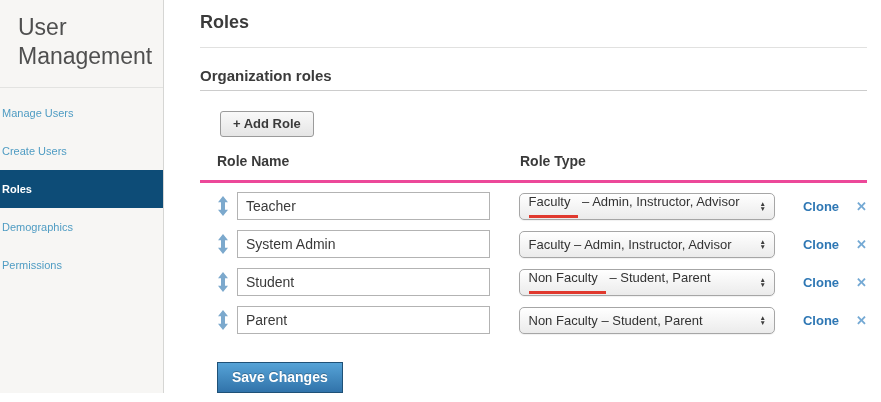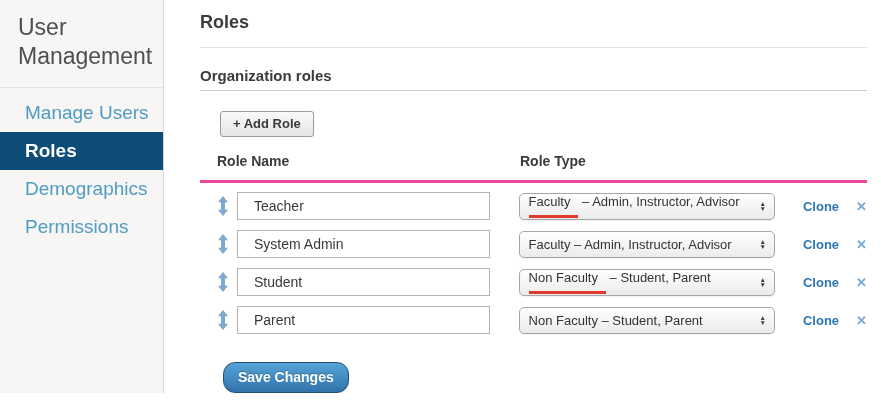--- a/index.html
+++ b/index.html
@@ -12,22 +12,22 @@
     position:absolute; left:0; top:0; width:164px; height:393px;
     background:#f7f6f4; border-right:1px solid #d6d6d4;
   }
   .sidebar-title {
     padding:13px 18px 16px 18px;
     font-size:23px; line-height:29px; font-weight:400; color:#4f4f4f;
     border-bottom:1px solid #e3e3e1;
   }
   .side-nav { padding-top:6px; }
   .nav-item {
-    display:flex; align-items:center; height:38px; padding-left:25px;
-    font-size:19px; color:#4f9cc3; cursor:pointer;
+    display:flex; align-items:center; height:38px; padding-left:2px;
+    font-size:11px; color:#4f9cc3; cursor:pointer;
   }
   .nav-item.active {
     background:#0d4c77; color:#ffffff; font-weight:bold;
   }
 
   
   .main { margin-left:179px; padding:0 14px 0 21px; }
   .page-title {
     font-size:18px; font-weight:bold; color:#3b3b3b;
     padding:12px 0 14px 0; border-bottom:1px solid #e1e1e0;
@@ -46,21 +46,21 @@
   .table-header {
     display:flex; margin-top:16px; padding:0 0 11px 17px;
     border-bottom:3px solid #ec4899; width:667px;
     font-size:14px; font-weight:bold; color:#3a3a3a;
   }
   .th-name { width:303px; }
   .rows { margin-top:9px; }
   .role-row { display:flex; align-items:center; height:28px; margin-bottom:10px; padding-left:17px; }
   .drag-handle { width:12px; height:20px; margin-right:8px; cursor:grab; display:flex; align-items:center; }
   .name-input {
-    width:254px; height:28px; padding:0 16px; font-size:14px; color:#3a3a3a;
+    width:254px; height:28px; padding:0 8px; font-size:14px; color:#3a3a3a;
     border:1px solid #b3b3b3; background:#ffffff; border-radius:0;
     font-family:"Liberation Sans", sans-serif;
   }
   .type-select {
     margin-left:29px; width:258px; height:27px;
     display:flex; align-items:center; justify-content:space-between;
     padding:0 8px 0 9px; font-size:13px; color:#333;
     background:linear-gradient(#ffffff,#ebebeb);
     border:1px solid #a6a6a6; border-radius:5px;
     box-shadow:0 1px 1px rgba(0,0,0,0.06); cursor:pointer; white-space:nowrap;
@@ -69,35 +69,36 @@
   .red-underline {
     display:inline-block; border-bottom:3px solid #e0392e;
     padding:0 8px 6px 5px; margin-left:-5px;
   }
   .stepper { display:flex; flex-direction:column; align-items:center; line-height:5px;
              font-size:6.5px; color:#3d3d3d; margin-left:6px; }
   .clone-link { margin-left:28px; font-size:13px; font-weight:bold; color:#2e77b4;
                 text-decoration:none; cursor:pointer;text-align:center; }
   .remove-x { margin-left:17px; font-size:13px; font-weight:bold; color:#74a9d4; cursor:pointer; }
   .save-btn {
-    margin:18px 0 0 23px; display:inline-block;
+    margin:18px 0 0 17px; display:inline-block;
     padding:6px 14px 7px 14px; font-size:14px; font-weight:bold; color:#ffffff;
     background:linear-gradient(#56a3d7,#3173aa);
-    border:1px solid #1f5177; border-radius:12px; cursor:pointer;
+    border:1px solid #1f5177; border-radius:0; cursor:pointer;
     text-shadow:0 -1px 0 rgba(0,0,0,0.25);
     font-family:"Liberation Sans", sans-serif;
   }
 </style>
 </head>
 <body>
 
 <div class="sidebar">
   <div class="sidebar-title">User Management</div>
   <div class="side-nav">
     <div class="nav-item">Manage Users</div>
+    <div class="nav-item">Create Users</div>
     <div class="nav-item active">Roles</div>
     <div class="nav-item">Demographics</div>
     <div class="nav-item">Permissions</div>
   </div>
 </div>
 
 <div class="main">
   <div class="page-title">Roles</div>
   <div class="section-title">Organization roles</div>
 

